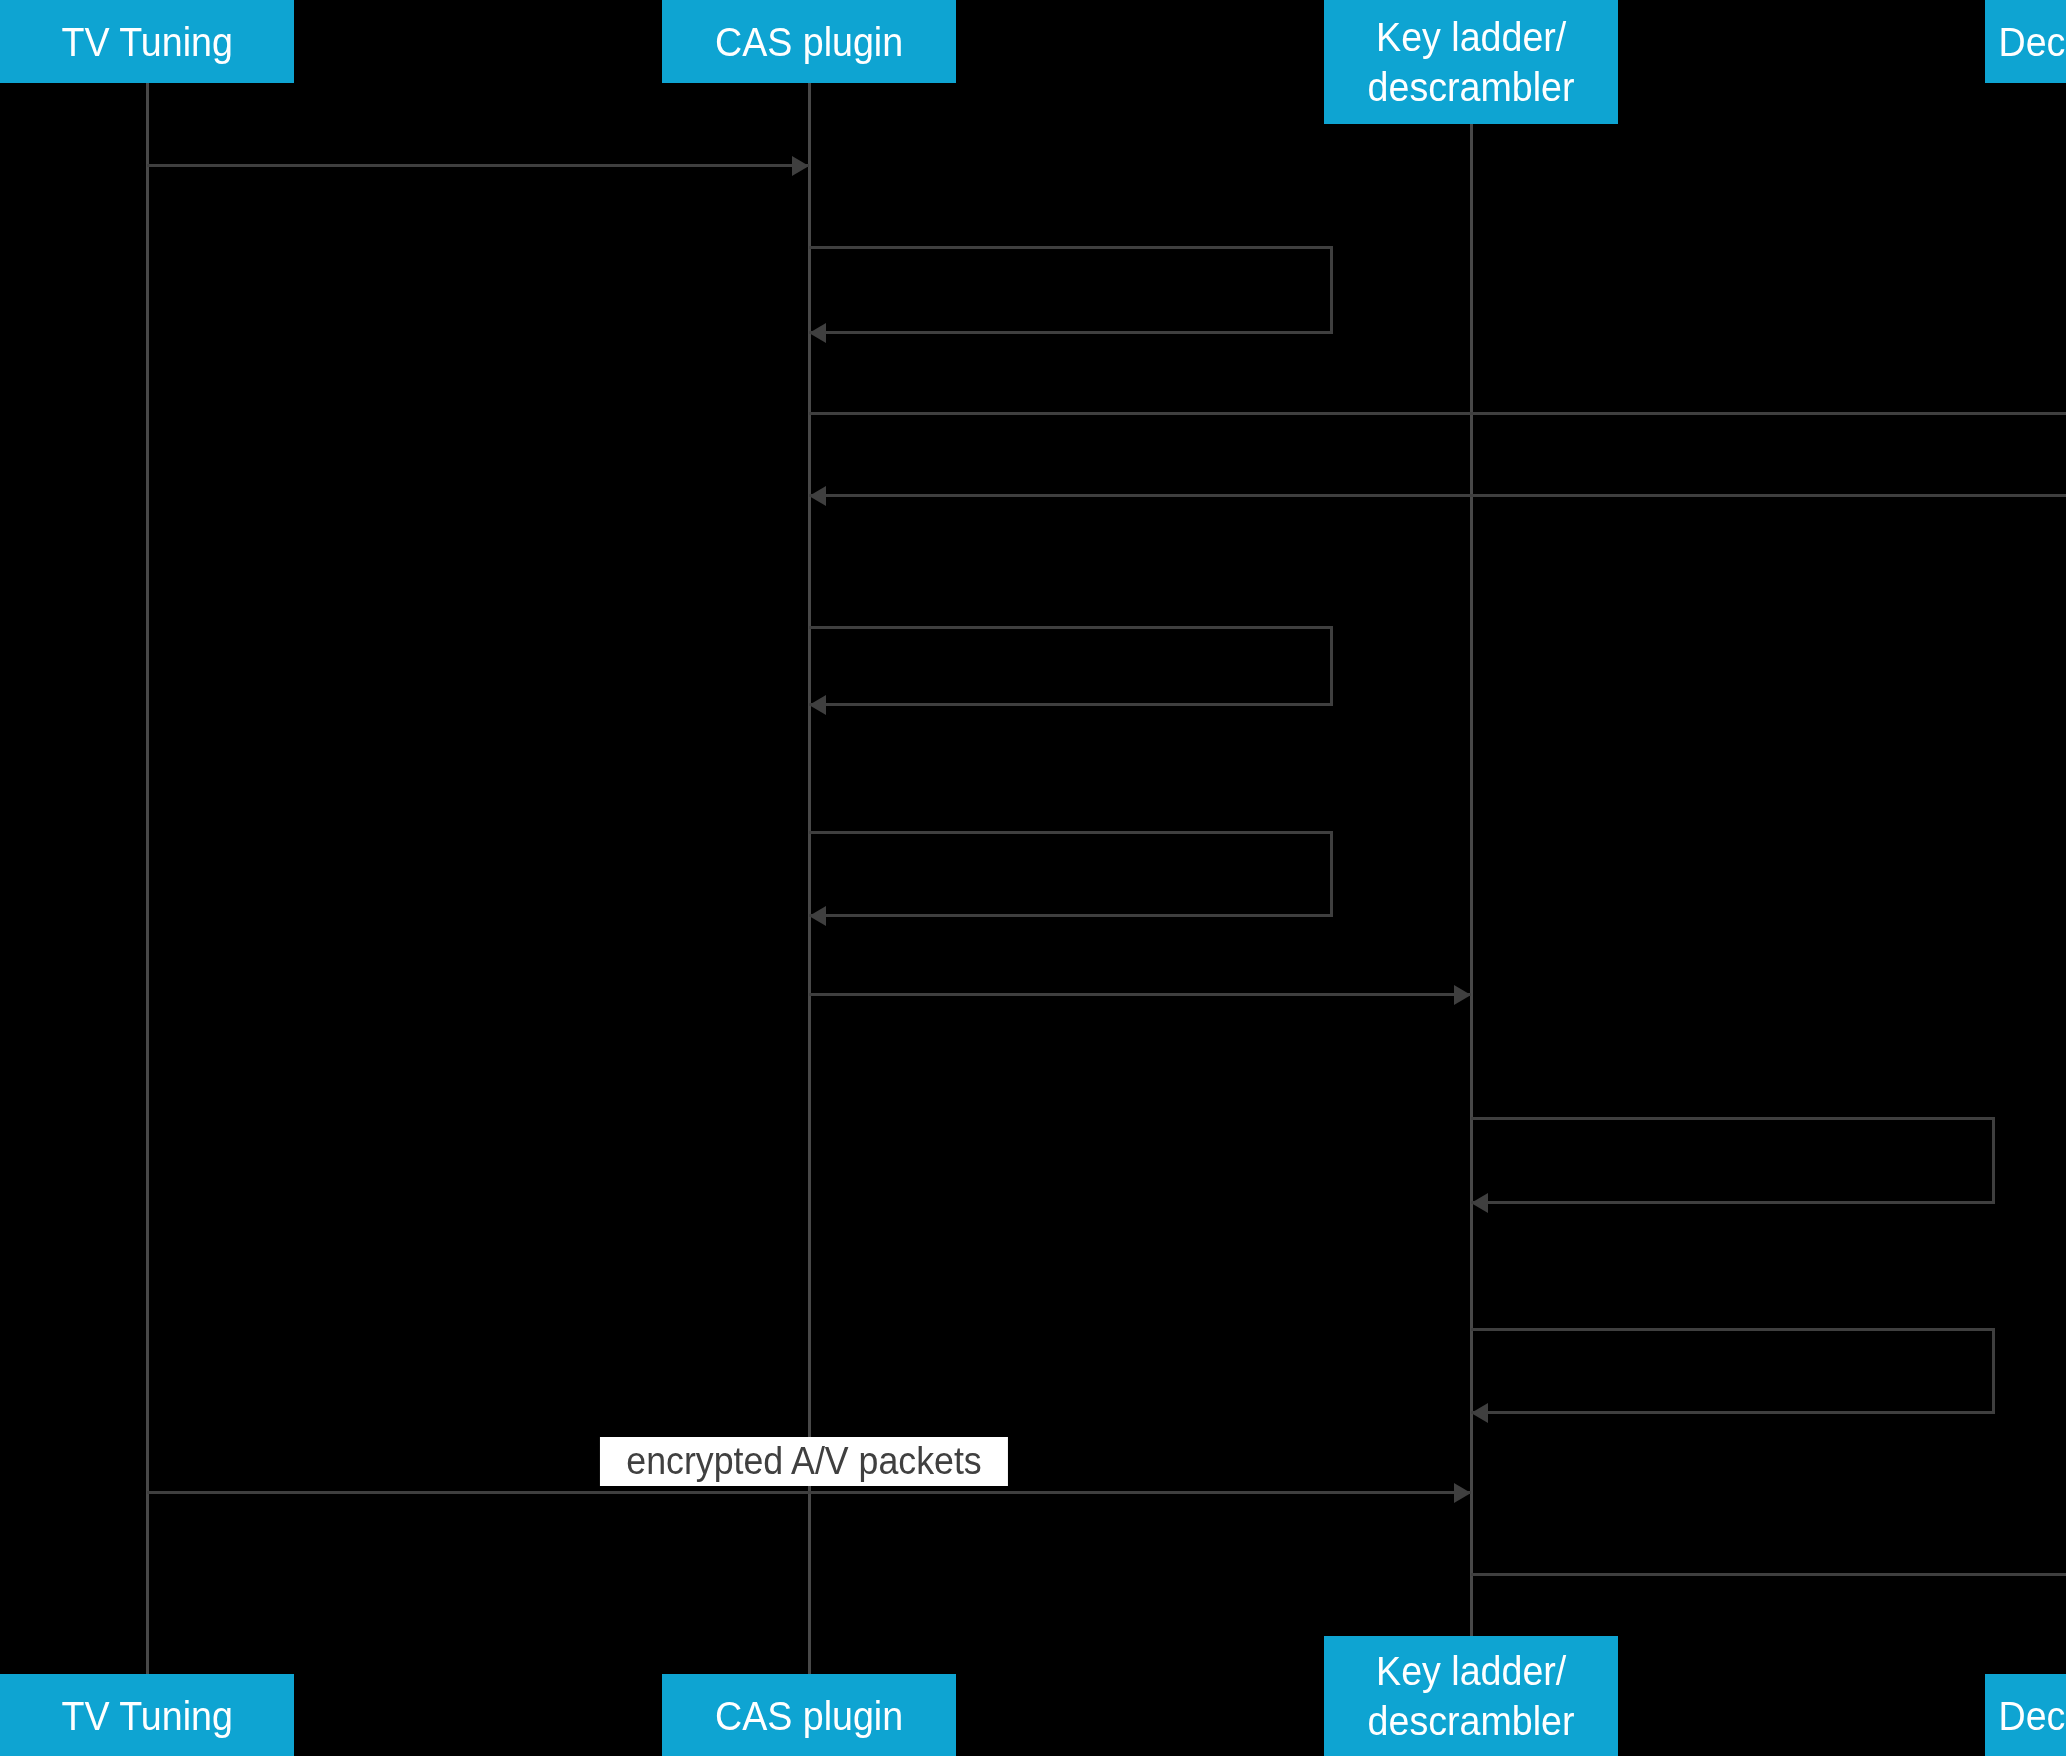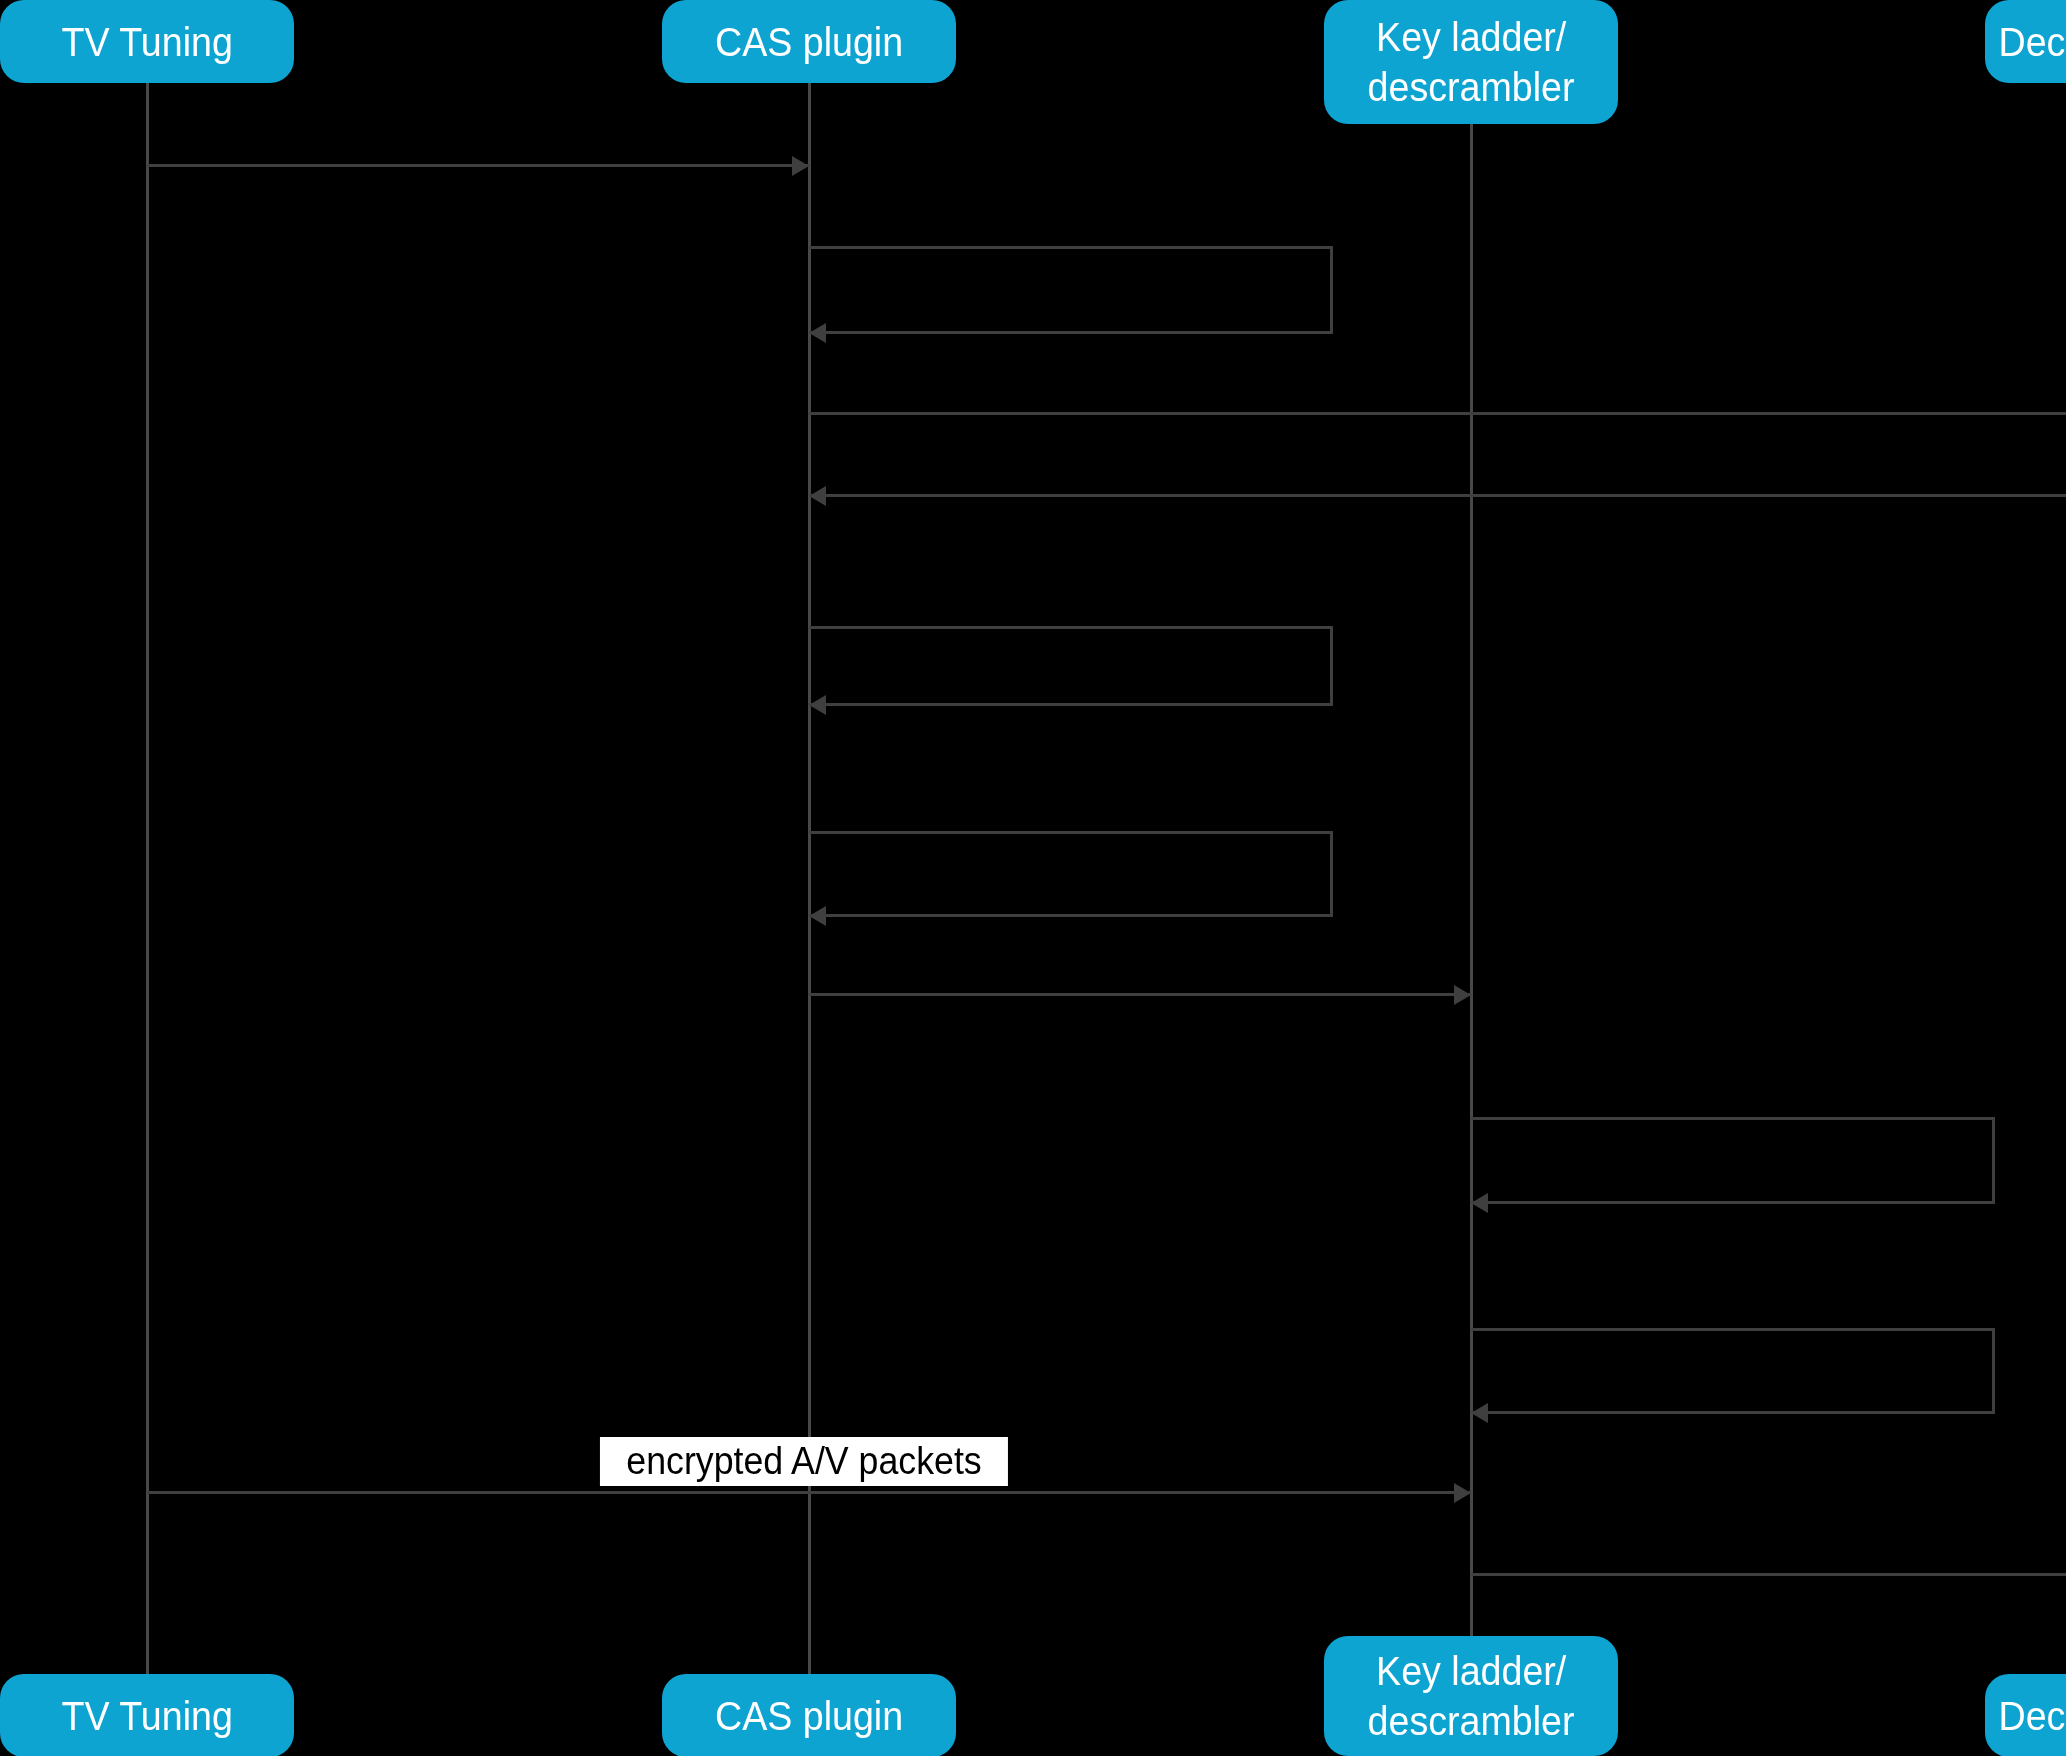--- a/index.html
+++ b/index.html
@@ -13,21 +13,20 @@
     height: 1756px;
     background: #000000;
     overflow: hidden;
     font-family: "Liberation Sans", sans-serif;
   }
   .actor {
     color: #ffffff;
     font-size: 40px;
     line-height: 1.25;
     text-align: center;
-    border-radius: 24px;
   }
   .actor span {
     display: inline-block;
     transform: scaleX(0.94);
     transform-origin: center;
     white-space: nowrap;
   }
   .note {
     font-size: 38px;
     white-space: nowrap;
@@ -84,18 +83,18 @@
     <div style="position: absolute; left: 809px; top: 831px; width: 521px; height: 80px; border-top: 3.3px solid rgb(63, 63, 63); border-right: 3.3px solid rgb(63, 63, 63); border-bottom: 3.3px solid rgb(63, 63, 63);"></div>
     <div style="position: absolute; left: 809px; top: 906px; width: 0px; height: 0px; border-top: 10px solid transparent; border-bottom: 10px solid transparent; border-right: 17.4px solid rgb(63, 63, 63);"></div>
     <div style="position: absolute; left: 809px; top: 993px; width: 662px; height: 3.3px; background: rgb(63, 63, 63);"></div>
     <div style="position: absolute; top: 985px; width: 0px; height: 0px; border-top: 10px solid transparent; border-bottom: 10px solid transparent; left: 1454px; border-left: 17.4px solid rgb(63, 63, 63);"></div>
     <div style="position: absolute; left: 1471px; top: 1117px; width: 521px; height: 81px; border-top: 3.3px solid rgb(63, 63, 63); border-right: 3.3px solid rgb(63, 63, 63); border-bottom: 3.3px solid rgb(63, 63, 63);"></div>
     <div style="position: absolute; left: 1471px; top: 1193px; width: 0px; height: 0px; border-top: 10px solid transparent; border-bottom: 10px solid transparent; border-right: 17.4px solid rgb(63, 63, 63);"></div>
     <div style="position: absolute; left: 1471px; top: 1328px; width: 521px; height: 80px; border-top: 3.3px solid rgb(63, 63, 63); border-right: 3.3px solid rgb(63, 63, 63); border-bottom: 3.3px solid rgb(63, 63, 63);"></div>
     <div style="position: absolute; left: 1471px; top: 1403px; width: 0px; height: 0px; border-top: 10px solid transparent; border-bottom: 10px solid transparent; border-right: 17.4px solid rgb(63, 63, 63);"></div>
     <div style="position: absolute; left: 147px; top: 1491px; width: 1324px; height: 3.3px; background: rgb(63, 63, 63);"></div>
     <div style="position: absolute; top: 1483px; width: 0px; height: 0px; border-top: 10px solid transparent; border-bottom: 10px solid transparent; left: 1454px; border-left: 17.4px solid rgb(63, 63, 63);"></div>
-    <div class="note" style="position: absolute; left: 804px; top: 1437px; height: 49px; transform: translateX(-50%); background: rgb(255, 255, 255); color: #000000; display: flex; align-items: center; padding: 0px 15px;">
+    <div class="note" style="position: absolute; left: 804px; top: 1437px; height: 49px; transform: translateX(-50%); background: rgb(255, 255, 255); color: #404040; display: flex; align-items: center; padding: 0px 15px;">
       <span>encrypted A/V packets</span>
     </div>
     <div style="position: absolute; left: 1471px; top: 1573px; width: 661px; height: 3.3px; background: rgb(63, 63, 63);"></div>
   </div>
 
 
 </body></html>

